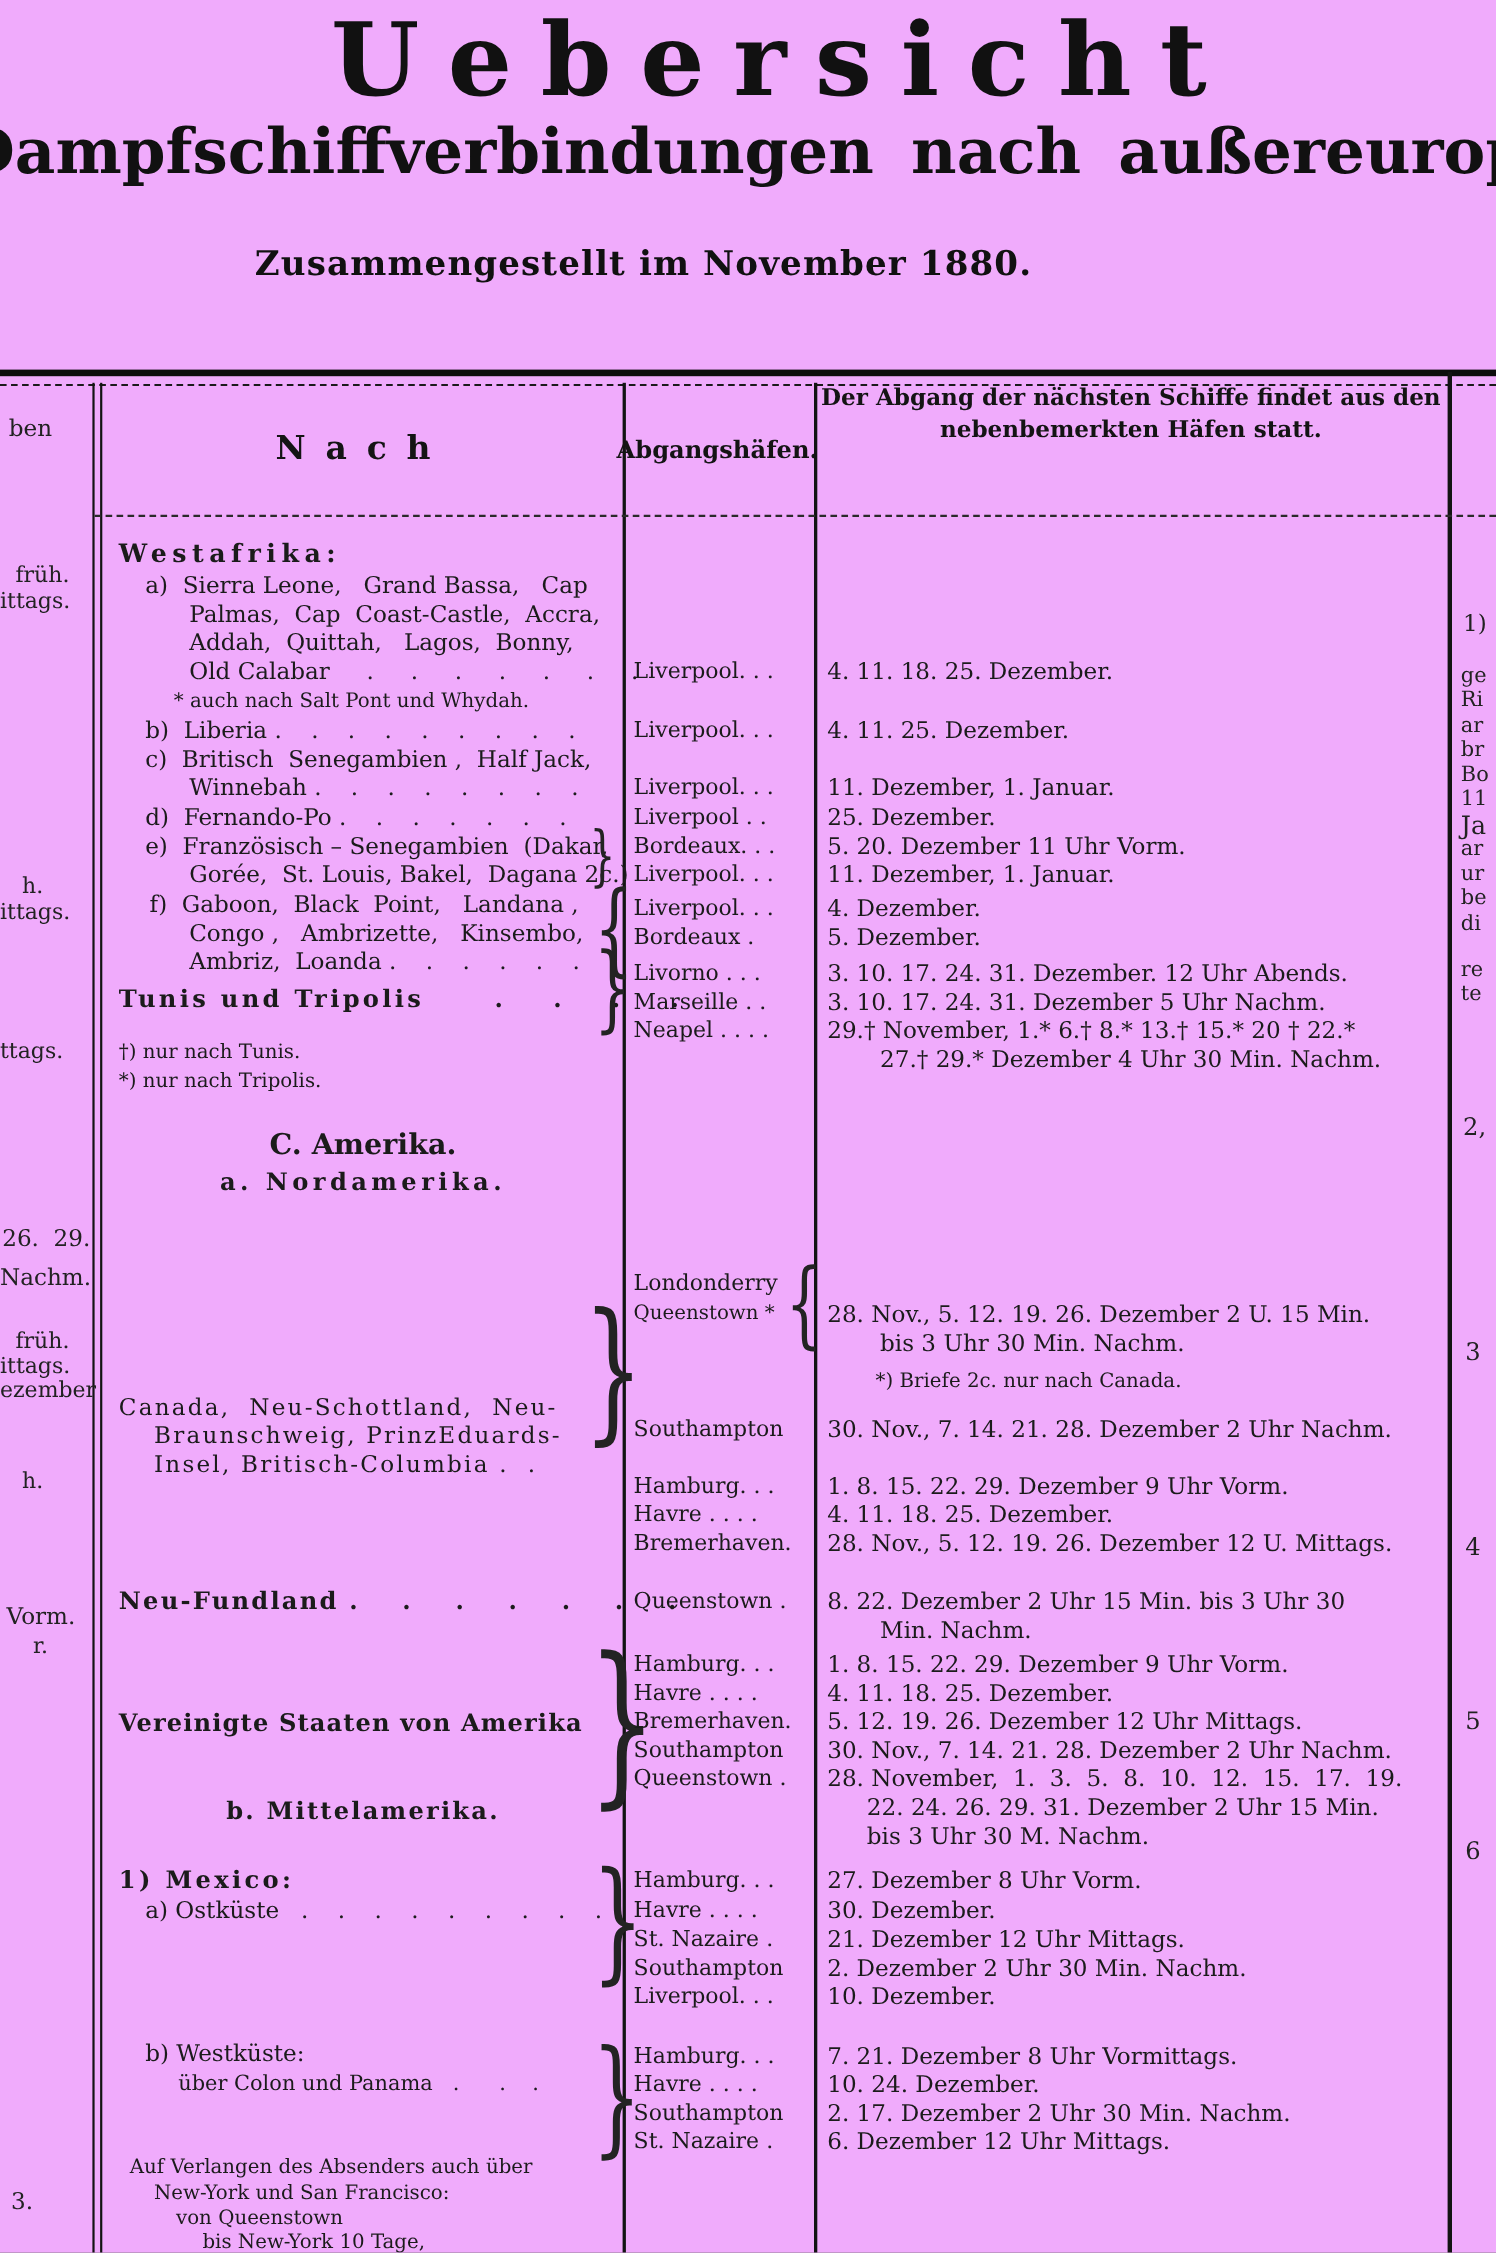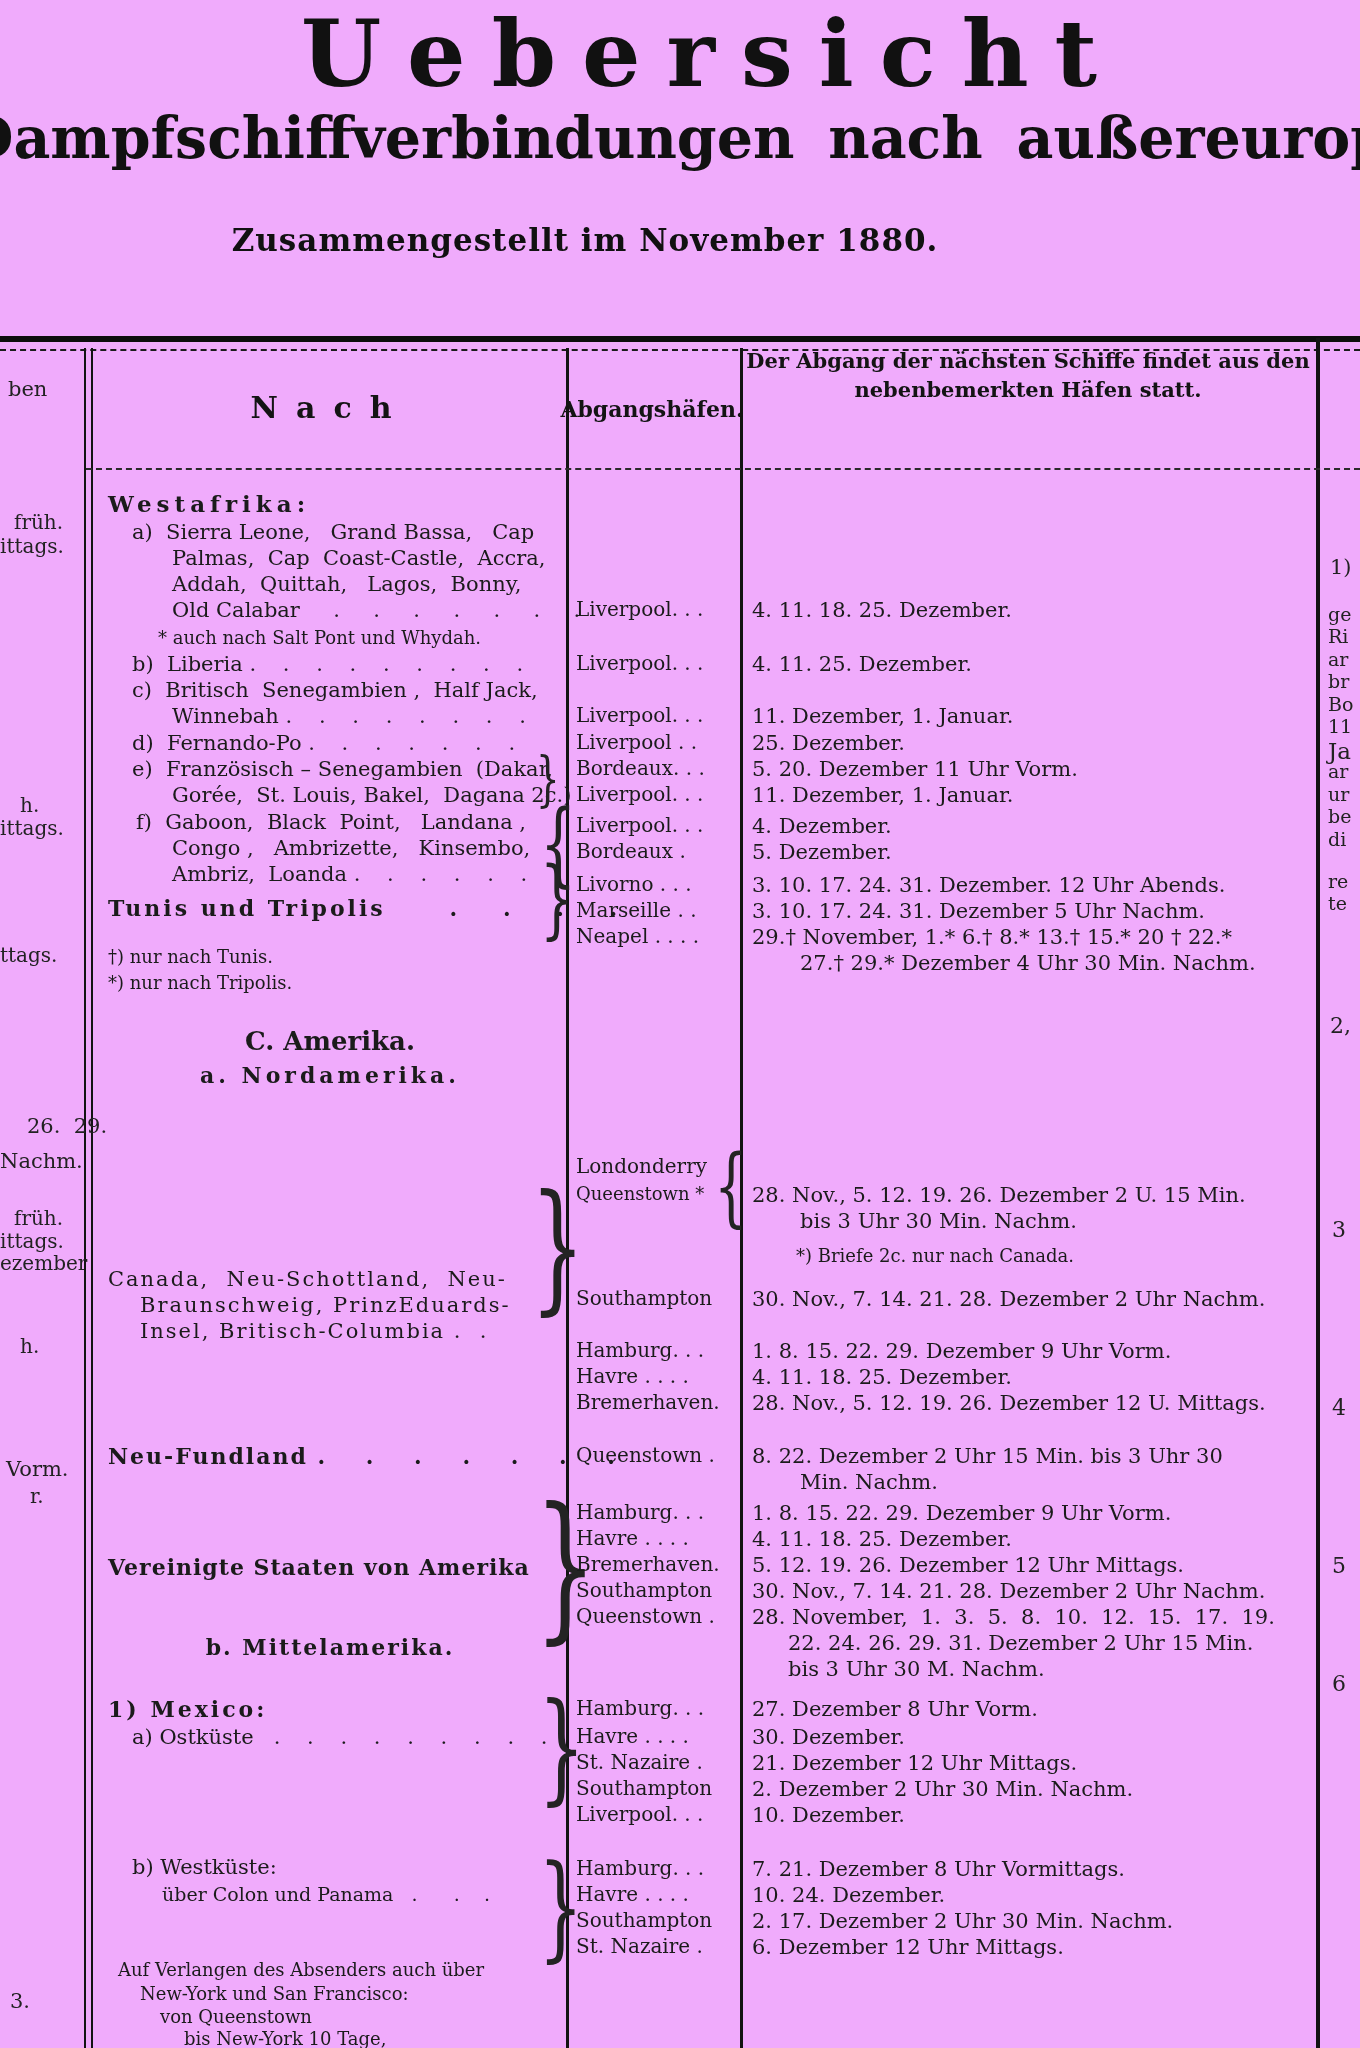--- a/index.html
+++ b/index.html
@@ -192,21 +192,21 @@
       <div class="line date" style="top: 1936px; left: 752px;">6. Dezember 12 Uhr Mittags.</div>
       <div class="line small" style="top: 1960px; left: 118px;">Auf Verlangen des Absenders auch über</div>
       <div class="line small" style="top: 1984px; left: 140px;">New-York und San Francisco:</div>
       <div class="line small" style="top: 2007px; left: 160px;">von Queenstown</div>
       <div class="line small" style="top: 2029px; left: 184px;">bis New-York 10 Tage,</div>
       <div class="line marl" style="top: 512px; left: 14px;">früh.</div>
       <div class="line marl" style="top: 536px; left: 0px;">ittags.</div>
       <div class="line marl" style="top: 795px; left: 20px;">h.</div>
       <div class="line marl" style="top: 818px; left: 0px;">ittags.</div>
       <div class="line marl" style="top: 945px; left: 0px;">ttags.</div>
-      <div class="line marl" style="top: 1115px; left: 2px; font-size: 21px; margin-left: 25px;">26.  29.</div>
+      <div class="line marl" style="top: 1115px; left: 2px; font-size: 21px;">26.  29.</div>
       <div class="line marl" style="top: 1150px; left: 0px; font-size: 21px;">Nachm.</div>
       <div class="line marl" style="top: 1208px; left: 14px;">früh.</div>
       <div class="line marl" style="top: 1231px; left: 0px;">ittags.</div>
       <div class="line marl" style="top: 1253px; left: 0px;">ezember</div>
       <div class="line marl" style="top: 1336px; left: 20px;">h.</div>
       <div class="line marl" style="top: 1458px; left: 6px; font-size: 21px;">Vorm.</div>
       <div class="line marl" style="top: 1486px; left: 30px;">r.</div>
       <div class="line marl" style="top: 1990px; left: 10px; font-size: 21px;">3.</div>
       <div class="line marr" style="top: 556px; left: 1330px; font-size: 21px;">1)</div>
       <div class="line marr" style="top: 604px; left: 1328px; font-size: 19px;">ge</div>

